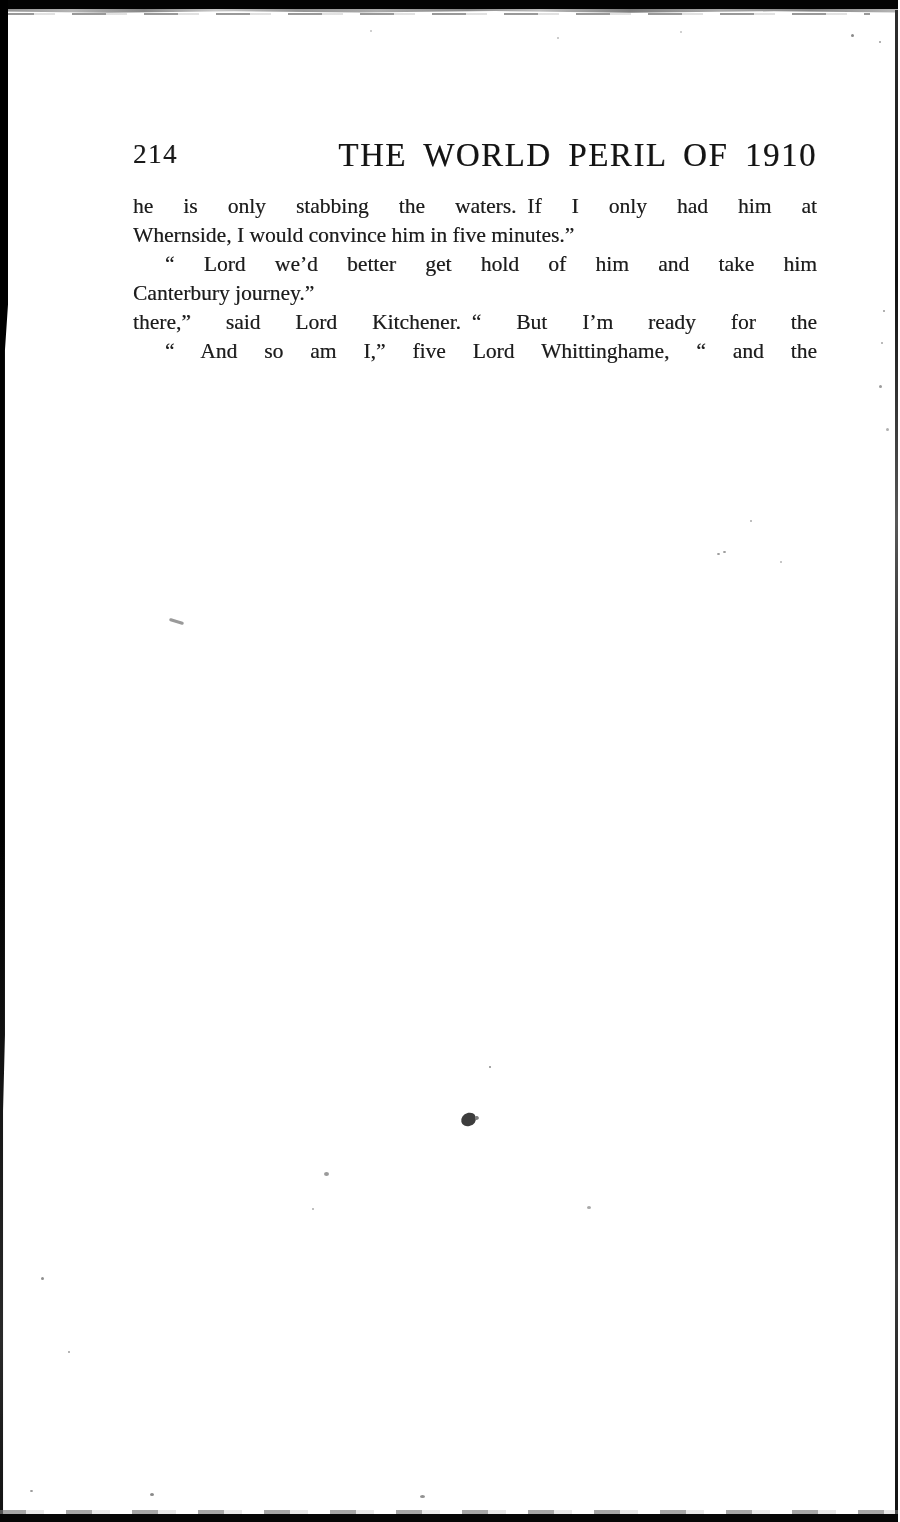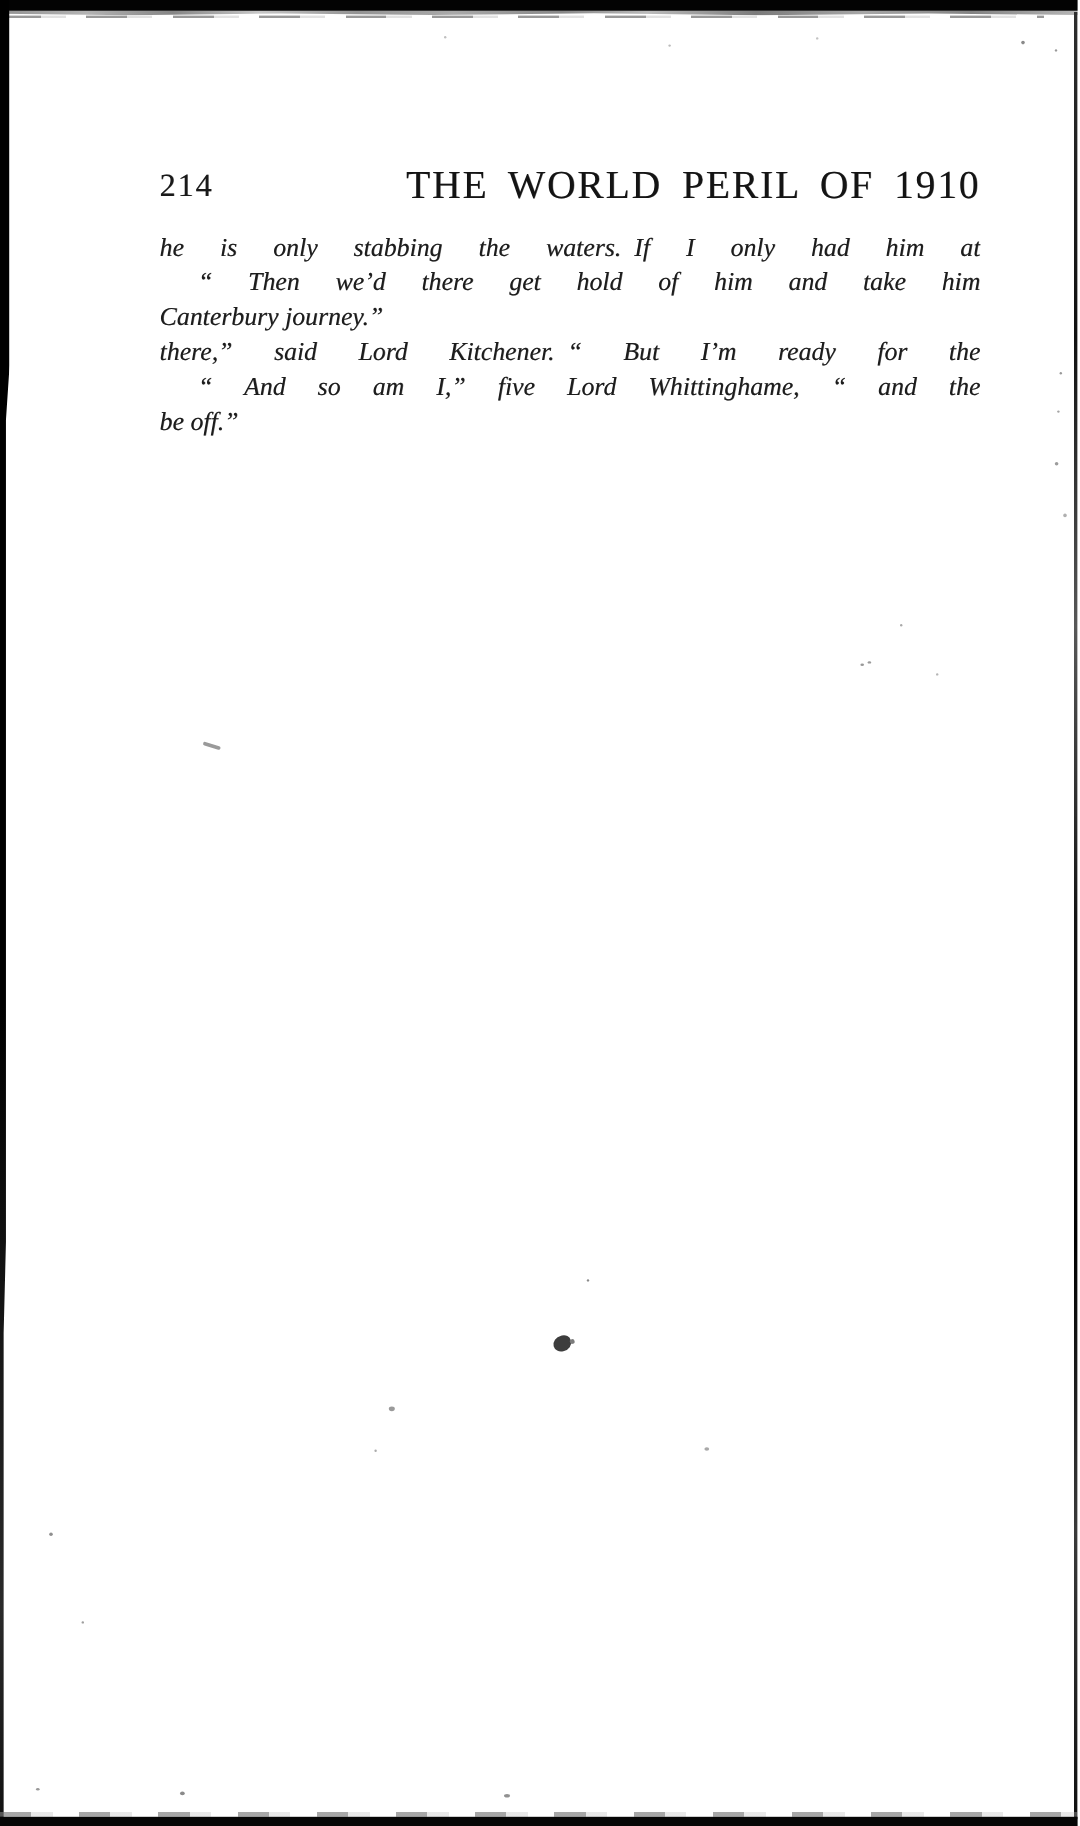--- a/index.html
+++ b/index.html
@@ -68,21 +68,20 @@
     font-size: 33px; letter-spacing: 1.5px; word-spacing: 7px;
     color: #141414;
     text-shadow: 0.4px 0 0 rgba(20,20,20,.5);
   }
 
   
   .text-block {
     position: absolute; left: 133px; top: 192px; width: 684px;
     font-size: 21.5px; line-height: 29px; color: #1c1c1c;
     text-shadow: 0.35px 0 0 rgba(25,25,25,.55);
-    font-style: italic;
   }
   .line { height: 29px; overflow: hidden; }
   .line.j { text-align: justify; text-align-last: justify; }
   .line.indent { padding-left: 32px; }
 
   
   .mark { position: absolute; }
   .ink-dot {
     left: 461px; top: 1113px; width: 15px; height: 13px;
     background: #3d3d3d; border-radius: 60% 45% 55% 50%;
@@ -109,25 +108,25 @@
   <div class="edge-left"></div>
   <div class="edge-right"></div>
   <div class="edge-bottom-fray"></div>
   <div class="edge-bottom"></div>
 
   <div class="page-number">214</div>
   <div class="running-title">THE WORLD PERIL OF 1910</div>
 
   <div class="text-block">
     <div class="line j">he is only stabbing the waters. If I only had him at</div>
-    <div class="line j indent">“ Then we’d there get hold of him and take him</div>
+    <div class="line">Whernside, I would convince him in five minutes.”</div>
+    <div class="line j indent">“ Lord we’d better get hold of him and take him</div>
     <div class="line">Canterbury journey.”</div>
     <div class="line j">there,” said Lord Kitchener. “ But I’m ready for the</div>
     <div class="line j indent">“ And so am I,” five Lord Whittinghame, “ and the</div>
-    <div class="line">be off.”</div>
   </div>
 
   <div class="mark ink-dot"></div>
   <div class="mark pencil-dash"></div>
 
   <div class="speck" style="left:557px;top:37px;width:2px;height:2px;background:#bbb"></div>
   <div class="speck" style="left:370px;top:30px;width:2px;height:2px;background:#c0c0c0"></div>
   <div class="speck" style="left:680px;top:31px;width:2px;height:2px;background:#c2c2c2"></div>
   <div class="speck" style="left:851px;top:34px;width:3px;height:3px;background:#8a8a8a"></div>
   <div class="speck" style="left:879px;top:41px;width:2px;height:2px;background:#999"></div>

